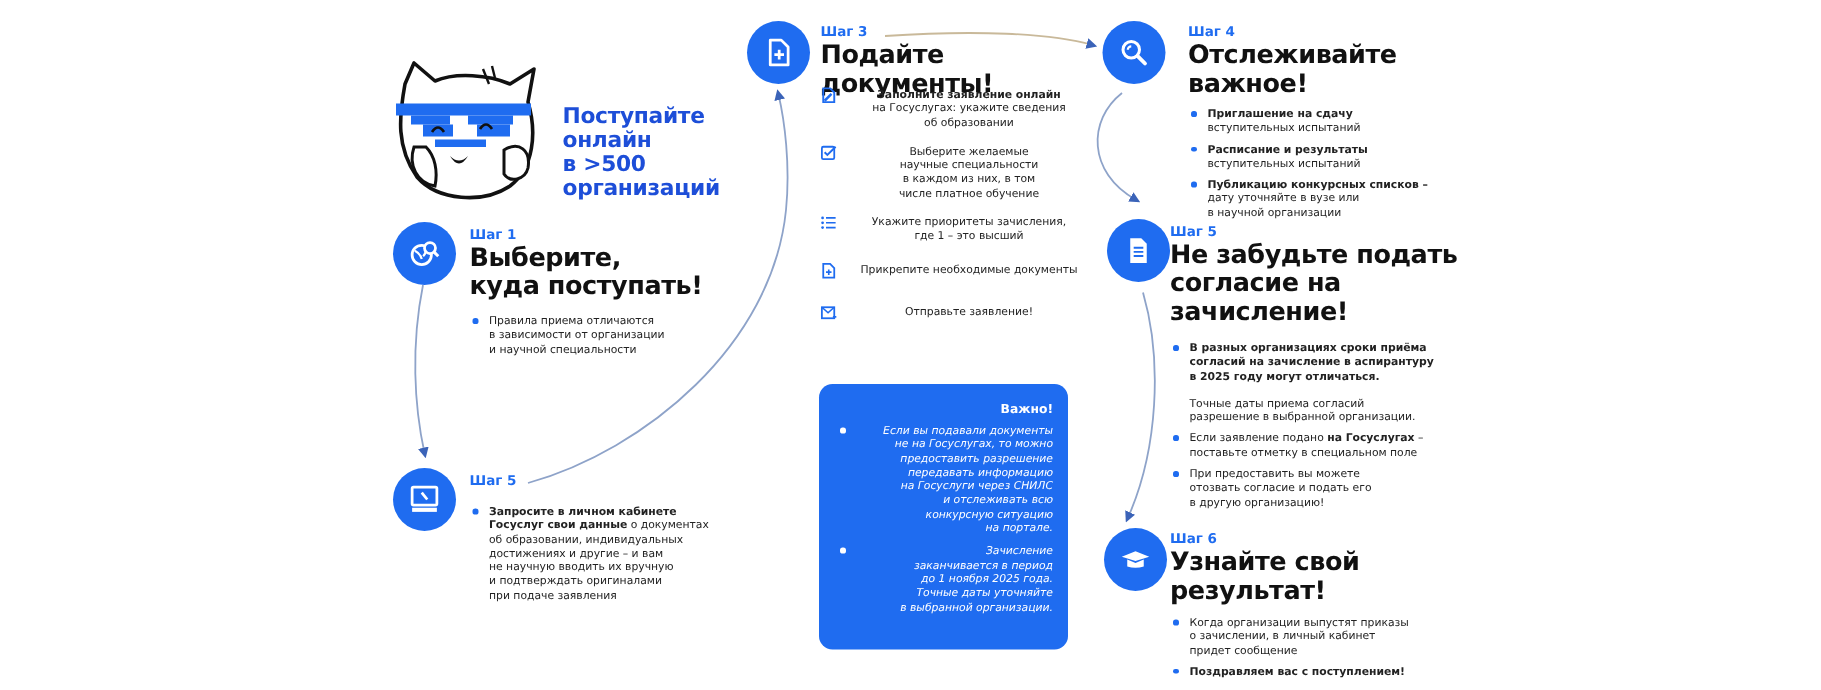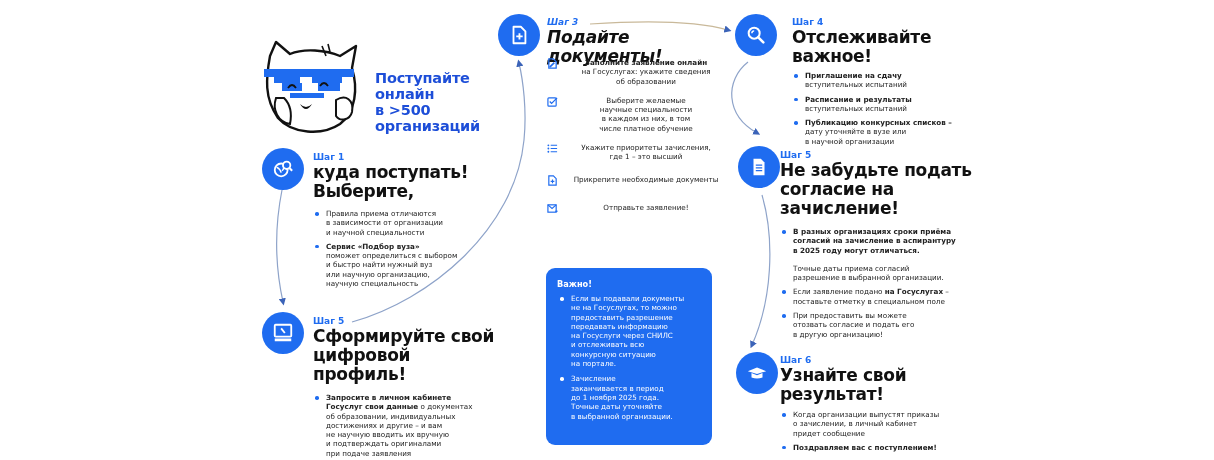--- a/index.html
+++ b/index.html
@@ -30,26 +30,26 @@
     ul.bullets li span { display: block; }
     .b { font-weight: bold; }
 
     
     ul.iconlist { list-style: none; }
     ul.iconlist li { position: relative; padding-left: 18px; font-size: 7.2px; line-height: 9.3px; color: #222; text-align: center; }
     ul.iconlist li .ico { position: absolute; left: 0; top: 0; width: 11px; height: 11px; }
     ul.iconlist li span.l { display: block; }
 
     
-    .important { left: 546px; top: 268px; width: 166px; height: 177px; background: #1f6cf0; border-radius: 9px; padding: 11px 10px 8px 11px; color: #fff; }
+    .important { left: 546px; top: 256px; width: 166px; height: 177px; background: #1f6cf0; border-radius: 9px; padding: 11px 10px 8px 11px; color: #fff; text-align: right; }
     .important .imp-title { font-weight: bold; font-size: 8.2px; line-height: 10px; margin-bottom: 5px; }
     .important ul { list-style: none; }
     .important li { position: relative; padding-left: 14px; font-size: 7.2px; line-height: 9.3px; margin-bottom: 6px; }
     .important li::before { content: ""; position: absolute; left: 3px; top: 3px; width: 3.5px; height: 3.5px; border-radius: 50%; background: #fff; }
-    .important li span { display: block; }
+    .important li span { display: block; font-style: italic; }
   </style>
 </head>
 <body>
 
 <svg class="arrows" viewBox="0 0 1214 460">
   <defs>
     <marker id="ah" markerWidth="6" markerHeight="6" refX="3" refY="3" orient="auto">
       <path d="M0,0 L6,3 L0,6 z" fill="#3b63b8"></path>
     </marker>
   </defs>
@@ -93,72 +93,61 @@
   <svg viewBox="0 0 24 24">
     <circle cx="10" cy="13" r="7" fill="none" stroke="#fff" stroke-width="2"></circle>
     <path d="M5,10 q4,2 5,6 M12,8 q2,3 -1,6" stroke="#fff" stroke-width="1.6" fill="none"></path>
     <circle cx="16" cy="8" r="4" fill="#1f6cf0" stroke="#fff" stroke-width="2"></circle>
     <path d="M19,11 L22,14" stroke="#fff" stroke-width="2.2"></path>
   </svg>
 </div>
 <div class="abs" style="left:313px; top:152px; width:180px;">
   <div class="step-label">Шаг 1</div>
   <div class="step-title">
+    <span>Выберите,</span>
     <span>куда поступать!</span>
-    <span>Выберите,</span>
   </div>
   <ul class="bullets" style="margin-top:8px;">
     <li>
       <span>Правила приема отличаются</span>
       <span>в зависимости от организации</span>
       <span>и научной специальности</span>
     </li>
-    <li>
-      <span class="b">Сервис «Подбор вуза»</span>
-      <span>поможет определиться с выбором</span>
-      <span>и быстро найти нужный вуз</span>
-      <span>или научную организацию,</span>
-      <span>научную специальность</span>
-    </li>
   </ul>
 </div>
 
 <div class="abs step-circle" style="left:262px; top:312px;">
   <svg viewBox="0 0 24 24">
     <rect x="3" y="3" width="18" height="13" rx="1" fill="none" stroke="#fff" stroke-width="2"></rect>
     <path d="M10,7 L14,12" stroke="#fff" stroke-width="2"></path>
     <rect x="3" y="18" width="18" height="3" fill="#fff"></rect>
   </svg>
 </div>
 <div class="abs" style="left:313px; top:316px; width:190px;">
   <div class="step-label">Шаг 5</div>
-  <div class="step-title">
-    <span>Сформируйте свой</span>
-    <span>цифровой профиль!</span>
-  </div>
   <ul class="bullets" style="margin-top:9px;">
     <li>
       <span class="b">Запросите в личном кабинете</span>
       <span><b>Госуслуг свои данные</b> <span style="display:inline">о документах</span></span>
       <span>об образовании, индивидуальных</span>
       <span>достижениях и другие – и вам</span>
       <span>не научную вводить их вручную</span>
       <span>и подтверждать оригиналами</span>
       <span>при подаче заявления</span>
     </li>
   </ul>
 </div>
 
 <div class="abs step-circle" style="left:498px; top:14px;">
   <svg viewBox="0 0 24 24">
     <path d="M6,3 L14,3 L19,8 L19,21 L6,21 Z" fill="none" stroke="#fff" stroke-width="2" stroke-linejoin="round"></path>
     <path d="M12.5,10 L12.5,17 M9,13.5 L16,13.5" stroke="#fff" stroke-width="2"></path>
   </svg>
 </div>
-<div class="abs" style="left:547px; top:17px; width:180px;font-style:italic;">
+<div class="abs" style="left:547px; top:17px; width:180px;">
   <div class="step-label">Шаг 3</div>
   <div class="step-title">
     <span>Подайте документы!</span>
   </div>
 </div>
 <ul class="abs iconlist" style="left:547px; top:58px; width:180px;">
   <li style="margin-bottom:10px;">
     <svg class="ico" viewBox="0 0 12 12">
         <path d="M2,1 L7,1 L10,4 L10,11 L2,11 Z" fill="none" stroke="#1f6cf0" stroke-width="1.4"></path>
         <path d="M3,10 L8,5" stroke="#1f6cf0" stroke-width="1.8"></path>

